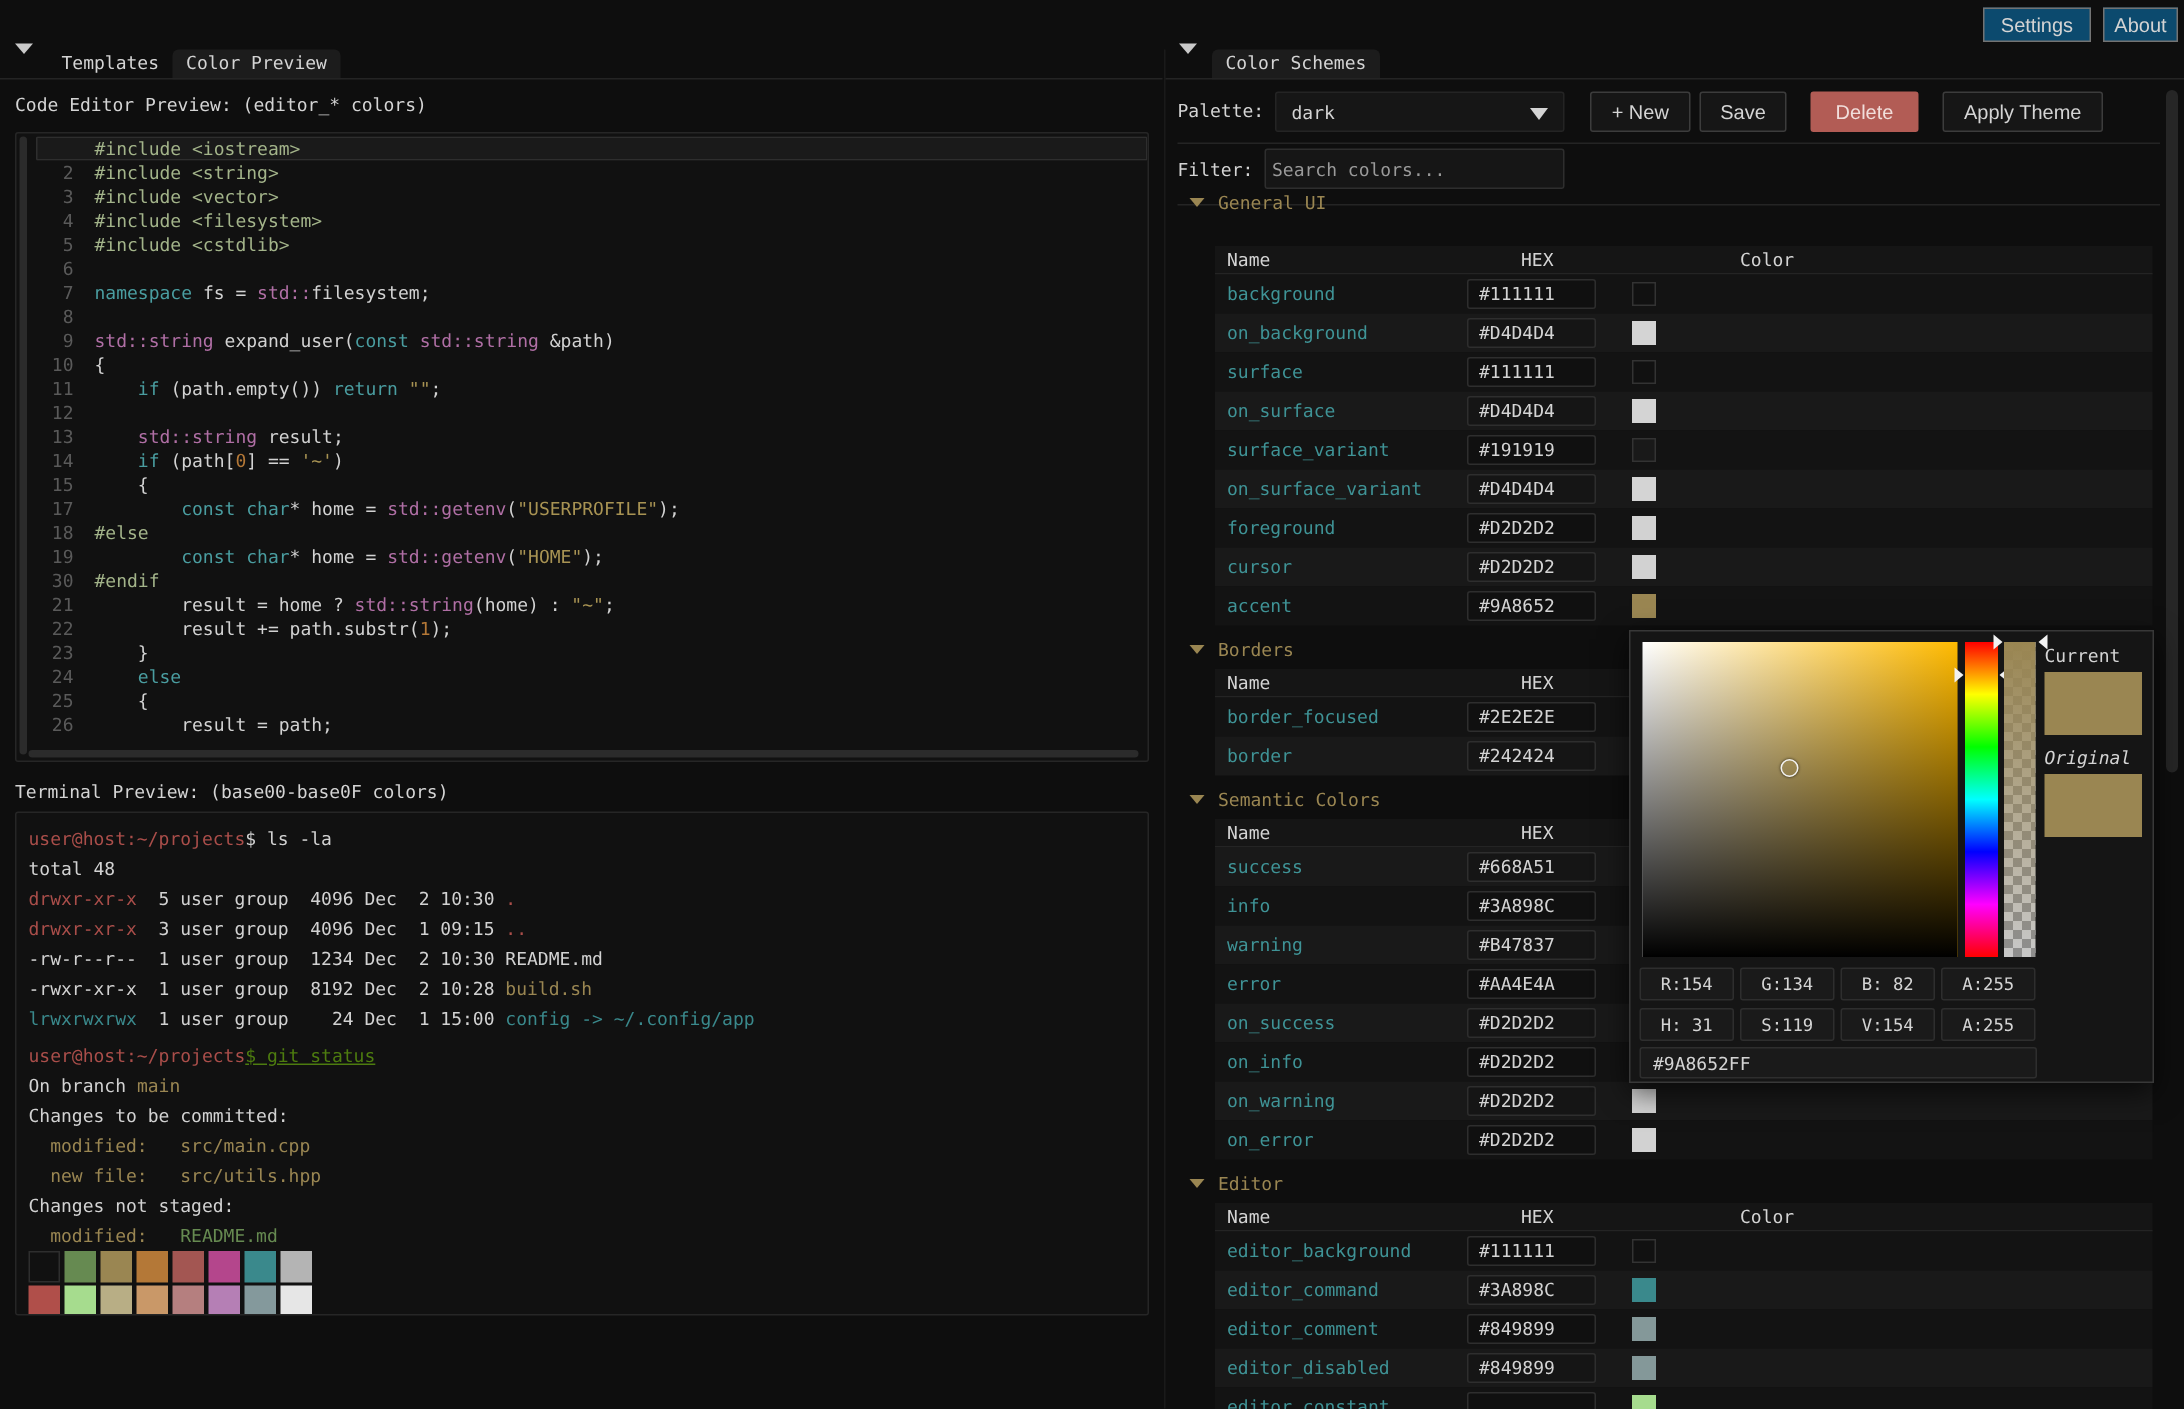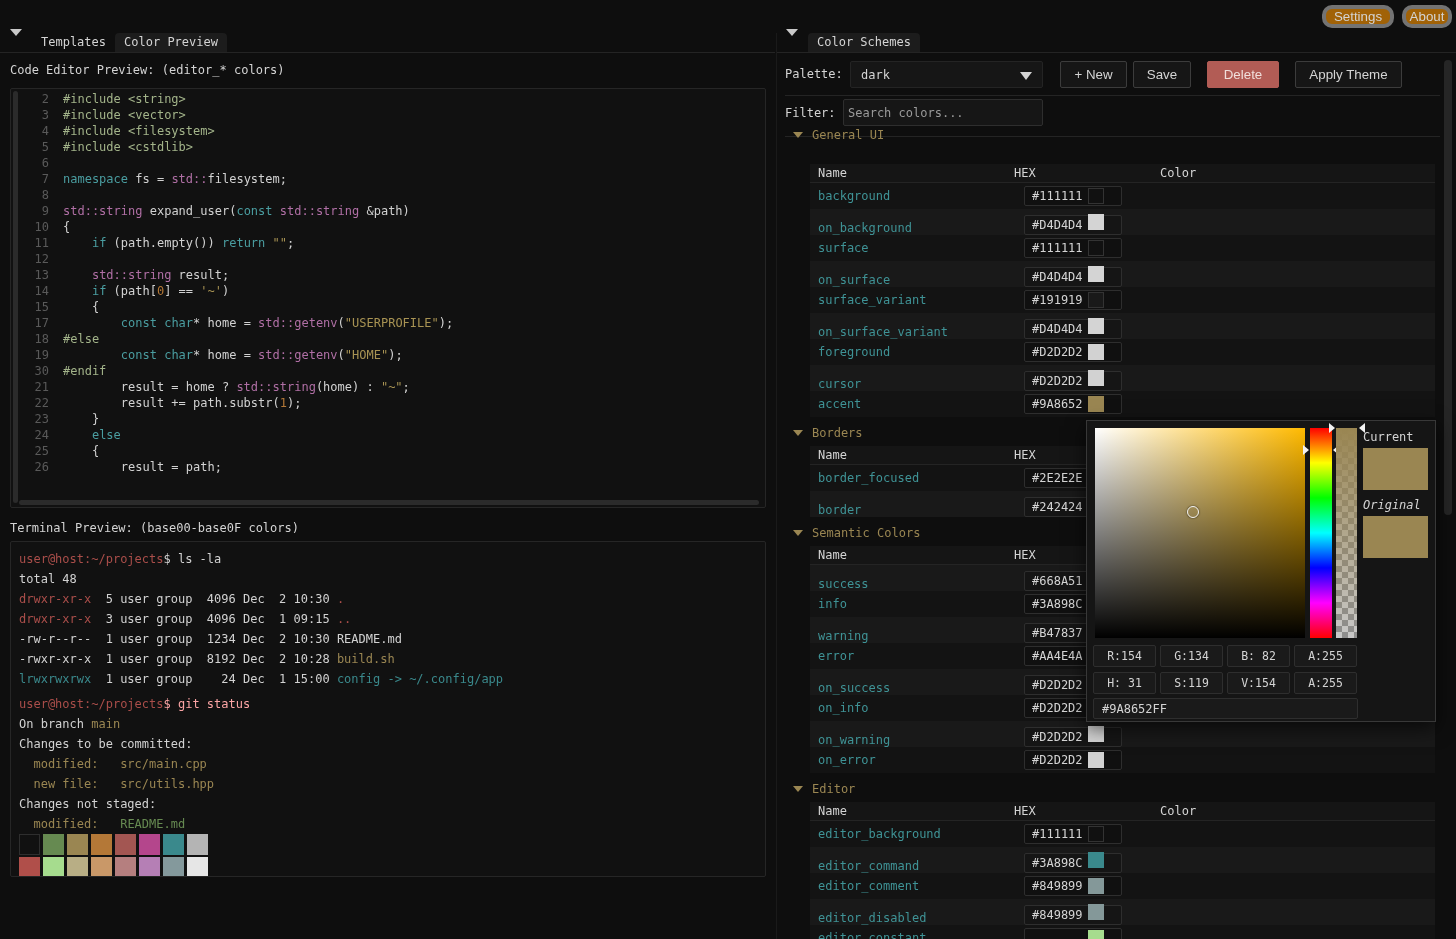--- a/index.html
+++ b/index.html
@@ -1,20 +1,20 @@
 <!DOCTYPE html>
 <html><head>
 <meta charset="utf-8">
 <style>
   * { margin:0; padding:0; box-sizing:border-box; }
   html,body { width:1456px; height:939px; overflow:hidden; background:#0e0e0e;
     font-family:"DejaVu Sans Mono", monospace; color:#d4d4d4; font-size:12px; }
   
-  .top-btn { position:absolute; top:5px; height:23px; border:4px solid #737373; background:#a16207;
-    color:#d4d4d4; display:flex; align-items:center; justify-content:center; border-radius:10px; }
+  .top-btn { position:absolute; top:5px; height:23px; border:1px solid #737373; background:#0c4a6e;
+    color:#d4d4d4; display:flex; align-items:center; justify-content:center; border-radius:0; }
   
   .tabrow { position:absolute; top:33px; height:20px; display:flex; align-items:center; }
   .tabsep { position:absolute; top:52px; height:1px; background:#242424; }
   .collapse-icon { width:14px; margin-right:8px; display:inline-block; }
   .collapse-icon .bar { height:2px; background:#c9c9c9; width:12px; margin:0 auto 1px; }
   .collapse-icon .tri { width:0; height:0; border-left:6px solid transparent; border-right:6px solid transparent;
     border-top:7px solid #c9c9c9; margin:0 auto; }
   .tab { padding:2px 9px 4px; color:#d4d4d4; }
   .tab.sel { background:#1c1c1c; border-radius:4px 4px 0 0; }
   .panel-label { position:absolute; color:#d4d4d4; }
@@ -52,24 +52,24 @@
   .sec-head { position:absolute; left:793px; display:flex; align-items:center; height:14px; }
   .sec-tri { width:0; height:0; border-left:5px solid transparent; border-right:5px solid transparent;
     border-top:6px solid #9a8652; margin-right:9px; }
   .sec-title { color:#9a8652; }
   .ctable { position:absolute; left:810px; width:625px; }
   .thead { height:19px; background:#151515; border-bottom:1px solid #242424; display:flex; align-items:center;gap:36px; }
   .thead span { color:#d4d4d4; }
   .th-name { margin-left:8px; width:160px; }
   .th-hex { width:110px; margin-left:0; }
   .trow { height:26px; display:flex; align-items:center; position:relative; }
-  .trow.dark { background:#131313; } .trow.light { background:#191919;align-items:flex-end; }
+  .trow.dark { background:#131313; } .trow.light { background:#191919; }
   .cell-name { margin-left:8px; width:160px; color:#3f9396; }
-  .hexbox { width:98px; height:20px; border:1px solid #2e2e2e; border-radius:2px; background:rgba(0,0,0,0.12);
-    display:flex; align-items:center; padding-left:7px; color:#d4d4d4;margin-left:46px; }
+  .hexbox { width:86px; height:20px; border:1px solid #2e2e2e; border-radius:2px; background:rgba(0,0,0,0.12);
+    display:flex; align-items:center; padding-left:7px; color:#d4d4d4; }
   .swatch { position:absolute; left:278px; top:5px; width:16px; height:16px; }
   .swatch.outlined { border:1px solid #333333; }
   
   .r-scroll-thumb { position:absolute; left:1444px; top:60px; width:8px; height:455px; background:#262626; border-radius:4px; }
   
   .popup { position:absolute; left:1086px; top:420px; width:350px; height:302px; background:#151515;
     border:1px solid #383838; box-shadow:0 6px 18px rgba(0,0,0,0.65); z-index:10; }
   .sv-area { position:absolute; left:8px; top:7px; width:210px; height:210px; }
   .sv-cursor { position:absolute; left:92px; top:78px; width:12px; height:12px; border:1.5px solid #f2f2f2;
     border-radius:50%; box-shadow:0 0 2px rgba(0,0,0,.8); }
@@ -102,20 +102,21 @@
   <span class="collapse-icon"><span class="bar"></span><span class="tri"></span></span>
   <span class="tab">Templates</span>
   <span class="tab sel">Color Preview</span>
 </div>
 <div class="tabsep" style="left:0;width:775px;"></div>
 
 <div class="panel-label" style="left:10px;top:63px;">Code Editor Preview: (editor_* colors)</div>
 
 <div class="pbox" style="left:10px;top:88px;width:756px;height:420px;">
   <div id="code-lines">
+      <div class="code-line hl"><span class="gut"></span><span class="src"><span style="color: rgb(163, 180, 138);">#include &lt;iostream&gt;</span></span></div>
       <div class="code-line"><span class="gut">2</span><span class="src"><span style="color: rgb(163, 180, 138);">#include &lt;string&gt;</span></span></div>
       <div class="code-line"><span class="gut">3</span><span class="src"><span style="color: rgb(163, 180, 138);">#include &lt;vector&gt;</span></span></div>
       <div class="code-line"><span class="gut">4</span><span class="src"><span style="color: rgb(163, 180, 138);">#include &lt;filesystem&gt;</span></span></div>
       <div class="code-line"><span class="gut">5</span><span class="src"><span style="color: rgb(163, 180, 138);">#include &lt;cstdlib&gt;</span></span></div>
       <div class="code-line"><span class="gut">6</span><span class="src"></span></div>
       <div class="code-line"><span class="gut">7</span><span class="src"><span style="color: rgb(74, 157, 160);">namespace</span><span style="color: rgb(210, 210, 210);"> fs = </span><span style="color: rgb(176, 111, 165);">std::</span><span style="color: rgb(210, 210, 210);">filesystem;</span></span></div>
       <div class="code-line"><span class="gut">8</span><span class="src"></span></div>
       <div class="code-line"><span class="gut">9</span><span class="src"><span style="color: rgb(176, 111, 165);">std::string</span><span style="color: rgb(210, 210, 210);"> expand_user(</span><span style="color: rgb(74, 157, 160);">const</span><span style="color: rgb(210, 210, 210);"> </span><span style="color: rgb(176, 111, 165);">std::string</span><span style="color: rgb(210, 210, 210);"> &amp;path)</span></span></div>
       <div class="code-line"><span class="gut">10</span><span class="src"><span style="color: rgb(210, 210, 210);">{</span></span></div>
       <div class="code-line"><span class="gut">11</span><span class="src"><span style="color: rgb(210, 210, 210);">    </span><span style="color: rgb(74, 157, 160);">if</span><span style="color: rgb(210, 210, 210);"> (path.empty()) </span><span style="color: rgb(74, 157, 160);">return</span><span style="color: rgb(210, 210, 210);"> </span><span style="color: rgb(168, 147, 83);">""</span><span style="color: rgb(210, 210, 210);">;</span></span></div>
@@ -142,21 +143,21 @@
 
 <div class="pbox" style="left:10px;top:541px;width:756px;height:336px;">
   <div id="term-lines">
       <div class="term-line"><span style="color: rgb(170, 78, 74);">user@host:~/projects</span><span style="color: rgb(210, 210, 210);">$ ls -la</span></div>
       <div class="term-line"><span style="color: rgb(210, 210, 210);">total 48</span></div>
       <div class="term-line"><span style="color: rgb(170, 78, 74);">drwxr-xr-x</span><span style="color: rgb(210, 210, 210);">  5 user group  4096 Dec  2 10:30 </span><span style="color: rgb(170, 78, 74);">.</span></div>
       <div class="term-line"><span style="color: rgb(170, 78, 74);">drwxr-xr-x</span><span style="color: rgb(210, 210, 210);">  3 user group  4096 Dec  1 09:15 </span><span style="color: rgb(170, 78, 74);">..</span></div>
       <div class="term-line"><span style="color: rgb(210, 210, 210);">-rw-r--r--  1 user group  1234 Dec  2 10:30 README.md</span></div>
       <div class="term-line"><span style="color: rgb(210, 210, 210);">-rwxr-xr-x  1 user group  8192 Dec  2 10:28 </span><span style="color: rgb(154, 134, 82);">build.sh</span></div>
       <div class="term-line"><span style="color: rgb(58, 137, 140);">lrwxrwxrwx</span><span style="color: rgb(210, 210, 210);">  1 user group    24 Dec  1 15:00 </span><span style="color: rgb(58, 137, 140);">config -&gt; ~/.config/app</span></div>
-      <div class="term-line gap"><span style="color: rgb(170, 78, 74);">user@host:~/projects</span><span style="color: #fca5a5;">$ git status</span></div>
+      <div class="term-line gap"><span style="color: rgb(170, 78, 74);">user@host:~/projects</span><span style="color: #4d7c0f; text-decoration: underline;">$ git status</span></div>
       <div class="term-line"><span style="color: rgb(210, 210, 210);">On branch </span><span style="color: rgb(154, 134, 82);">main</span></div>
       <div class="term-line"><span style="color: rgb(210, 210, 210);">Changes to be committed:</span></div>
       <div class="term-line"><span style="color: rgb(154, 134, 82);">  modified:   src/main.cpp</span></div>
       <div class="term-line"><span style="color: rgb(154, 134, 82);">  new file:   src/utils.hpp</span></div>
       <div class="term-line"><span style="color: rgb(210, 210, 210);">Changes not staged:</span></div>
       <div class="term-line"><span style="color: rgb(154, 134, 82);">  modified:   </span><span style="color: rgb(102, 138, 81);">README.md</span></div>
     </div>
   <div class="ansi-row" id="ansi-row-0">
       <div class="ansi-sw outlined" style="background-color: rgb(17, 17, 17);"></div>
       <div class="ansi-sw" style="background-color: rgb(102, 138, 81);"></div>

